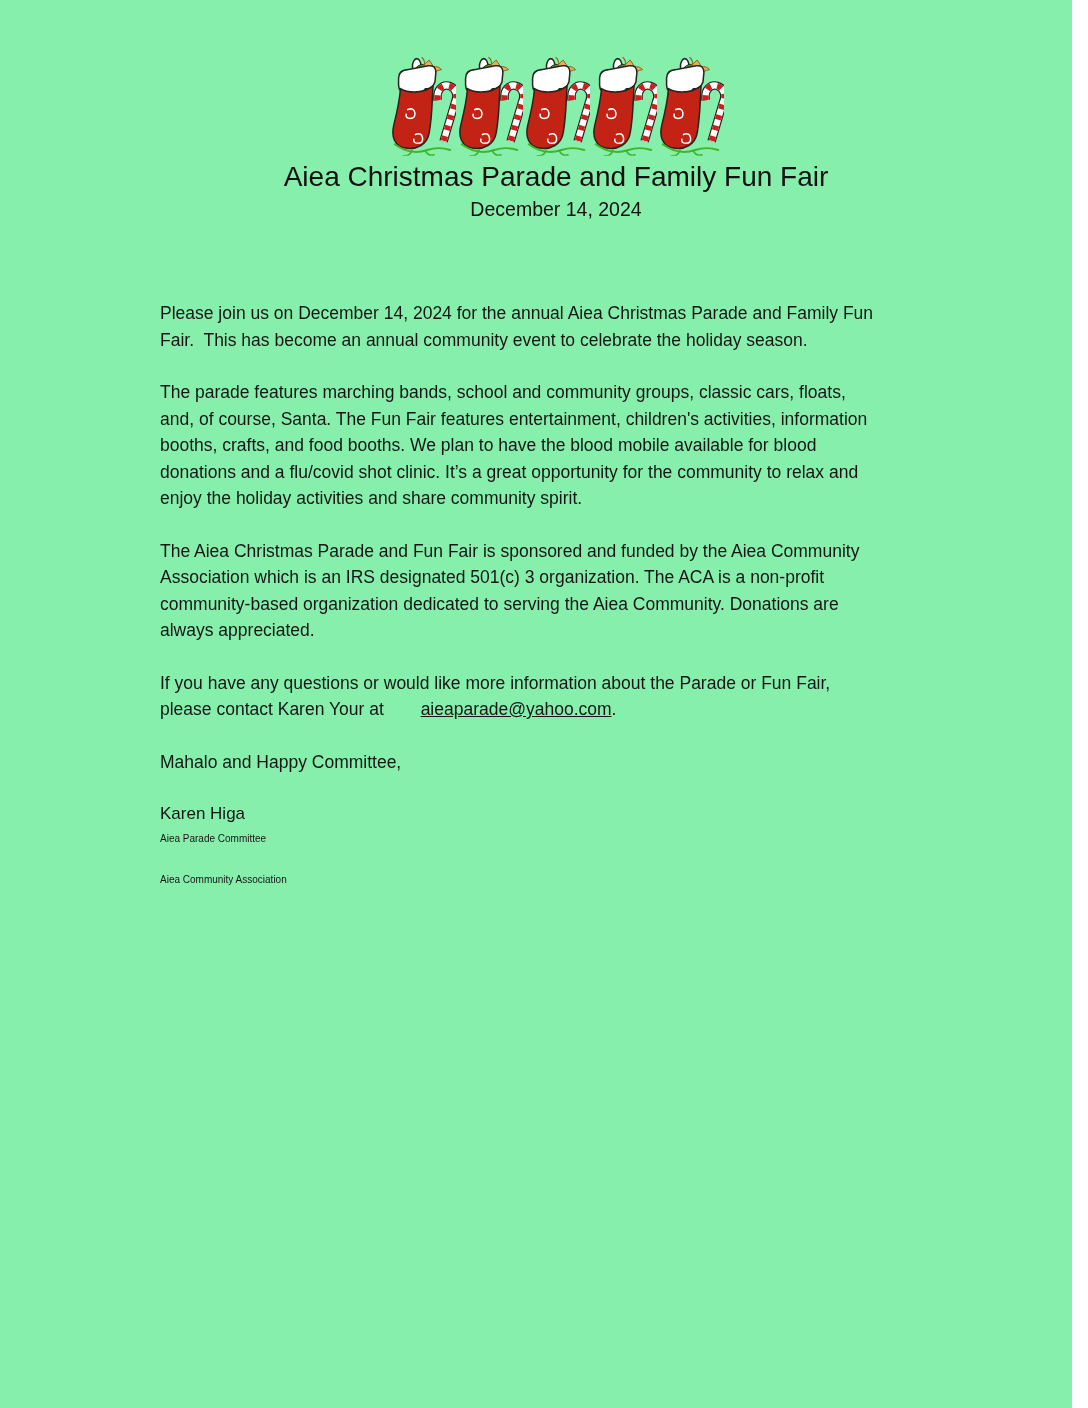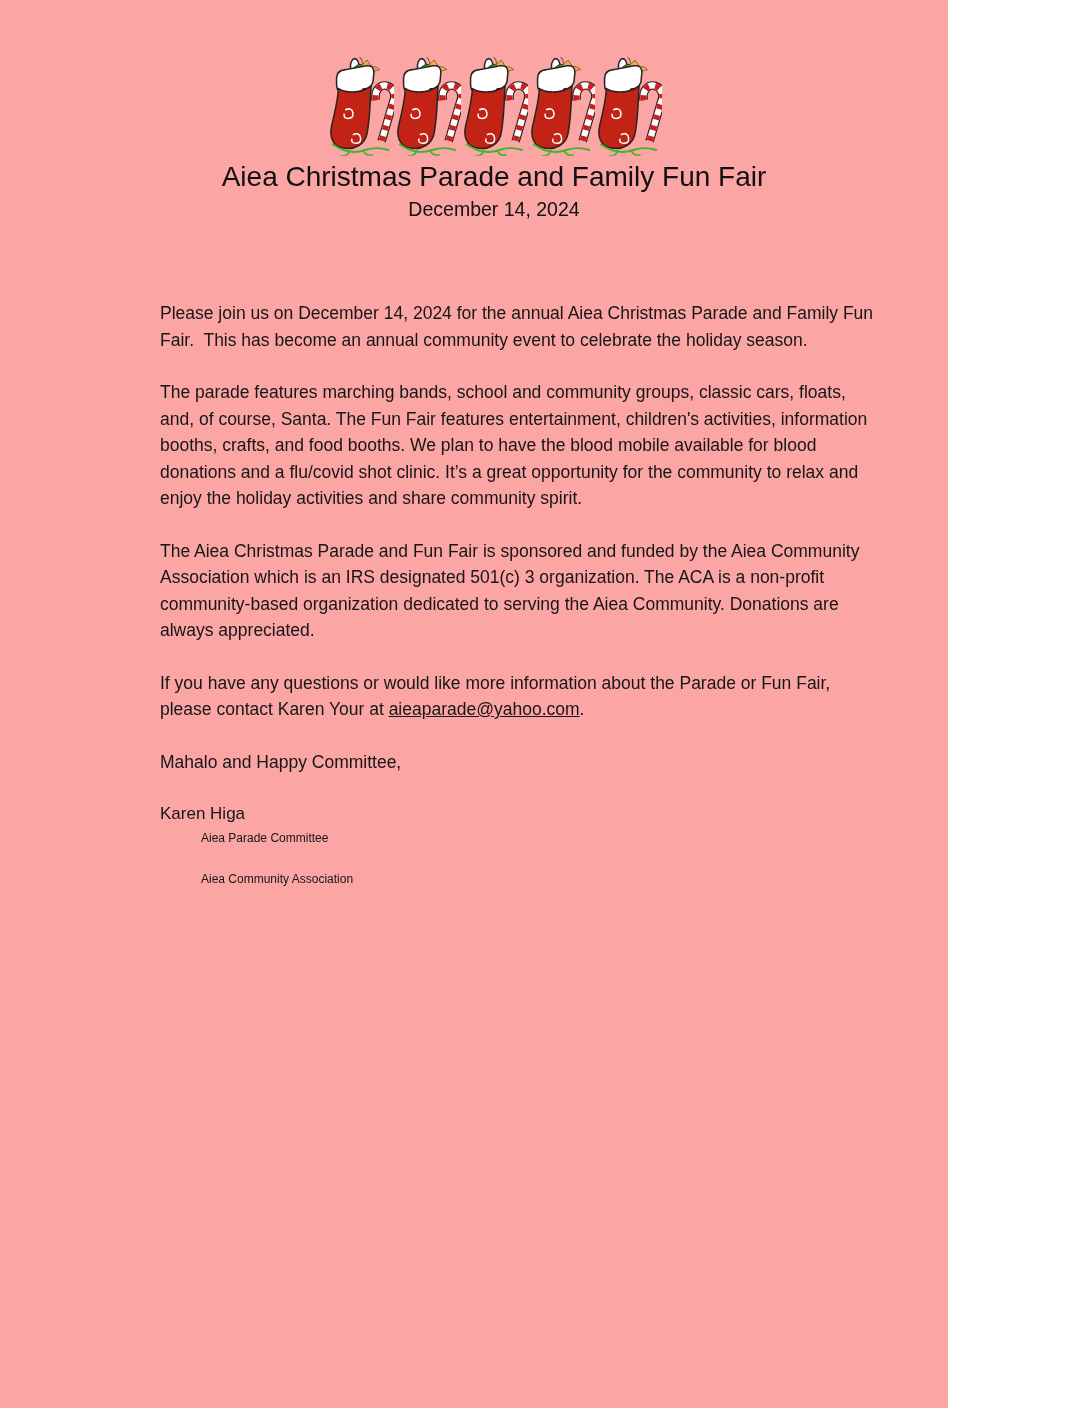--- a/index.html
+++ b/index.html
@@ -1,21 +1,21 @@
 <!DOCTYPE html>
 <html style="--stocking-red: #c32314; --cane-red: #cc2020; --vine-green: #3fb529; --gift-green: #35a42c; --bow-gold: #dfb25a; --bow-gold-outline: #8a6420; --outline: #2a2420;"><head>
 <meta charset="utf-8">
 <style>
   * { margin: 0; padding: 0; box-sizing: border-box; }
   html, body { background: #ffffff; }
   .page {
     position: relative;
-    width: 948px;
+    width: 1072px;
     height: 1408px;
-    background: #fca5a5;
+    background: #86efac;
     font-family: "Liberation Sans", sans-serif;
     color: #1a1a1a;
     overflow: hidden;
   }
   .header {
     transform: translateX(20px);
   }
   .banner {
     padding-top: 56px;
     display: flex;
@@ -44,24 +44,25 @@
     margin-top: 78px;
     font-size: 17.5px;
     line-height: 26.5px;
     color: #161616;
   }
   .letter p { margin: 0 0 26px 0; white-space: pre-line; }
   .email {
     text-decoration: underline;
     color: inherit;
     cursor: pointer;
+    margin-left: 32px;
   }
   .sig { margin-bottom: 20px; }
   .sig-name { font-size: 17px; line-height: 26.5px; }
-  .sig-role { font-size: 12px; line-height: 21px; margin-left: 41px; }
+  .sig-role { font-size: 10px; line-height: 21px; }
   .defs-holder { position: absolute; width: 0; height: 0; overflow: hidden; }
 </style>
 </head>
 <body>
 
 <div class="page">
 
   <div class="defs-holder">
     <svg width="0" height="0" aria-hidden="true">
       <defs>

